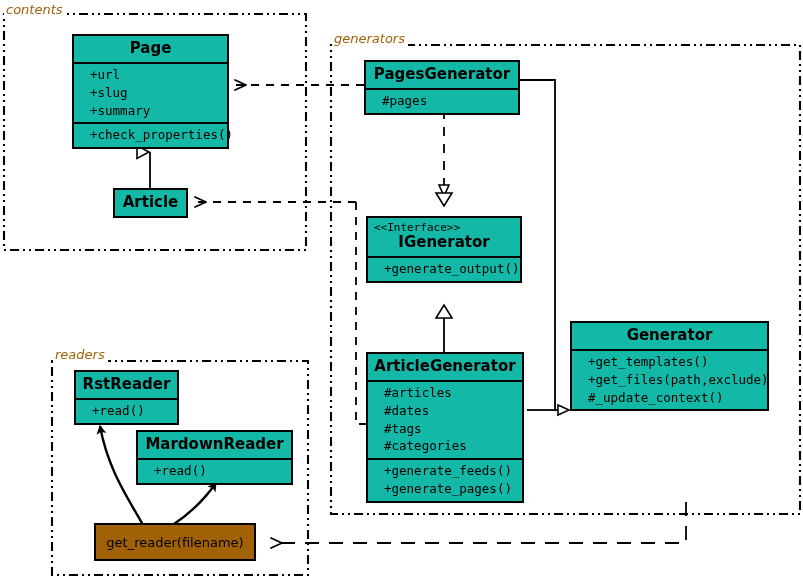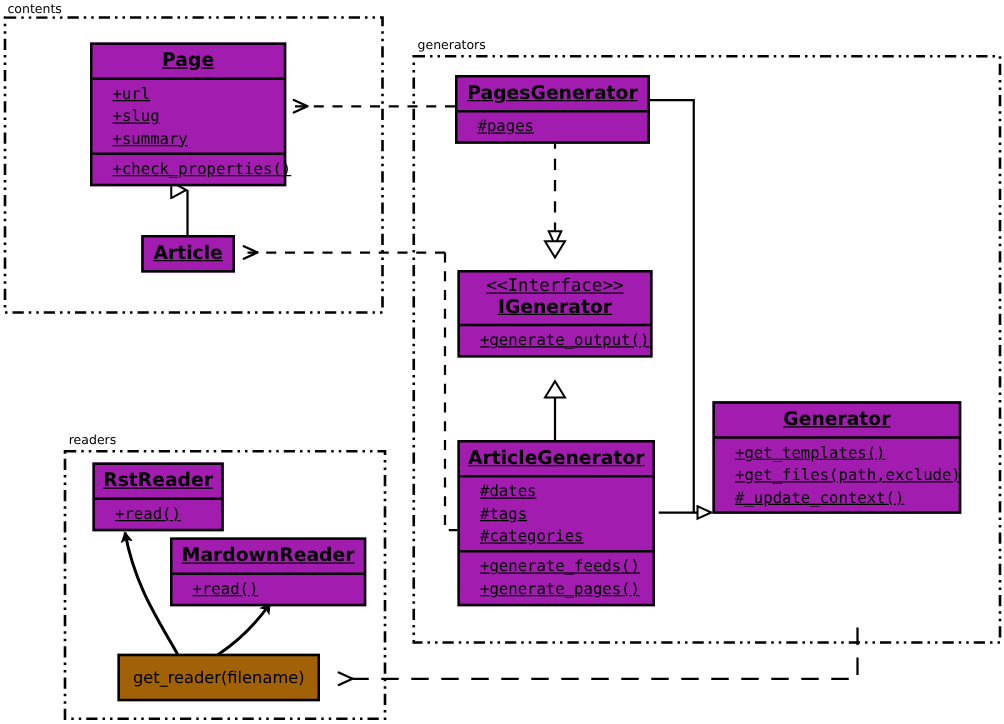--- a/index.html
+++ b/index.html
@@ -19,36 +19,34 @@
     position: absolute;
     left: 0; top: 0;
     width: 803px;
     height: 579px;
   }
   
   .uml-class {
     position: absolute;
     box-sizing: border-box;
     border: 2px solid #000;
-    background: #a21caf;
+    background: #14b8a6;
     z-index: 5;
-    text-decoration: underline;
   }
   .uml-name {
     text-align: center;
     font-weight: bold;
     font-size: 15px;
     line-height: 1.0;
     padding: 5px 6px 6px 6px;
     color: #000;
     white-space: nowrap;
   }
   .uml-stereo {
-    text-align: center;
-    font-size: 14px;
+    font-size: 11px;
     font-family: "DejaVu Sans Mono", monospace;
     line-height: 1.0;
     padding: 4px 6px 1px 6px;
     color: #000;
   }
   .uml-sep {
     border-top: 2px solid #000;
   }
   .uml-compartment {
     padding: 2px 0 3px 0;
@@ -72,26 +70,27 @@
     align-items: center;
     justify-content: center;
   }
   .uml-func span {
     font-size: 13px;
     color: #000;
     white-space: nowrap;
   }
   .pkg-label {
     position: absolute;
-    font-size: 10px;
-    color: #000000;
+    font-size: 13px;
+    color: #a16207;
     background: #ffffff;
     padding: 0 3px 0 2px;
     z-index: 3;
     white-space: nowrap;
+    font-style: italic;
   }
 </style>
 </head>
 <body>
 
 <div id="canvas">
 
   <svg id="svg-layer" viewBox="0 0 803 579" xmlns="http://www.w3.org/2000/svg">
     <defs>
       <marker id="hollowTri" markerWidth="14" markerHeight="14" refX="12" refY="6" orient="auto" markerUnits="userSpaceOnUse">
@@ -193,20 +192,21 @@
     <div class="uml-stereo">&lt;&lt;Interface&gt;&gt;</div>
     <div class="uml-name" style="padding-top:1px;">IGenerator</div>
     <div class="uml-compartment uml-sep">
       <div>+generate_output()</div>
     </div>
   </div>
 
   <div class="uml-class" style="left:366px; top:352px; width:158px;">
     <div class="uml-name">ArticleGenerator</div>
     <div class="uml-compartment uml-sep">
+      <div>#articles</div>
       <div>#dates</div>
       <div>#tags</div>
       <div>#categories</div>
     </div>
     <div class="uml-compartment uml-sep">
       <div>+generate_feeds()</div>
       <div>+generate_pages()</div>
     </div>
   </div>
 

